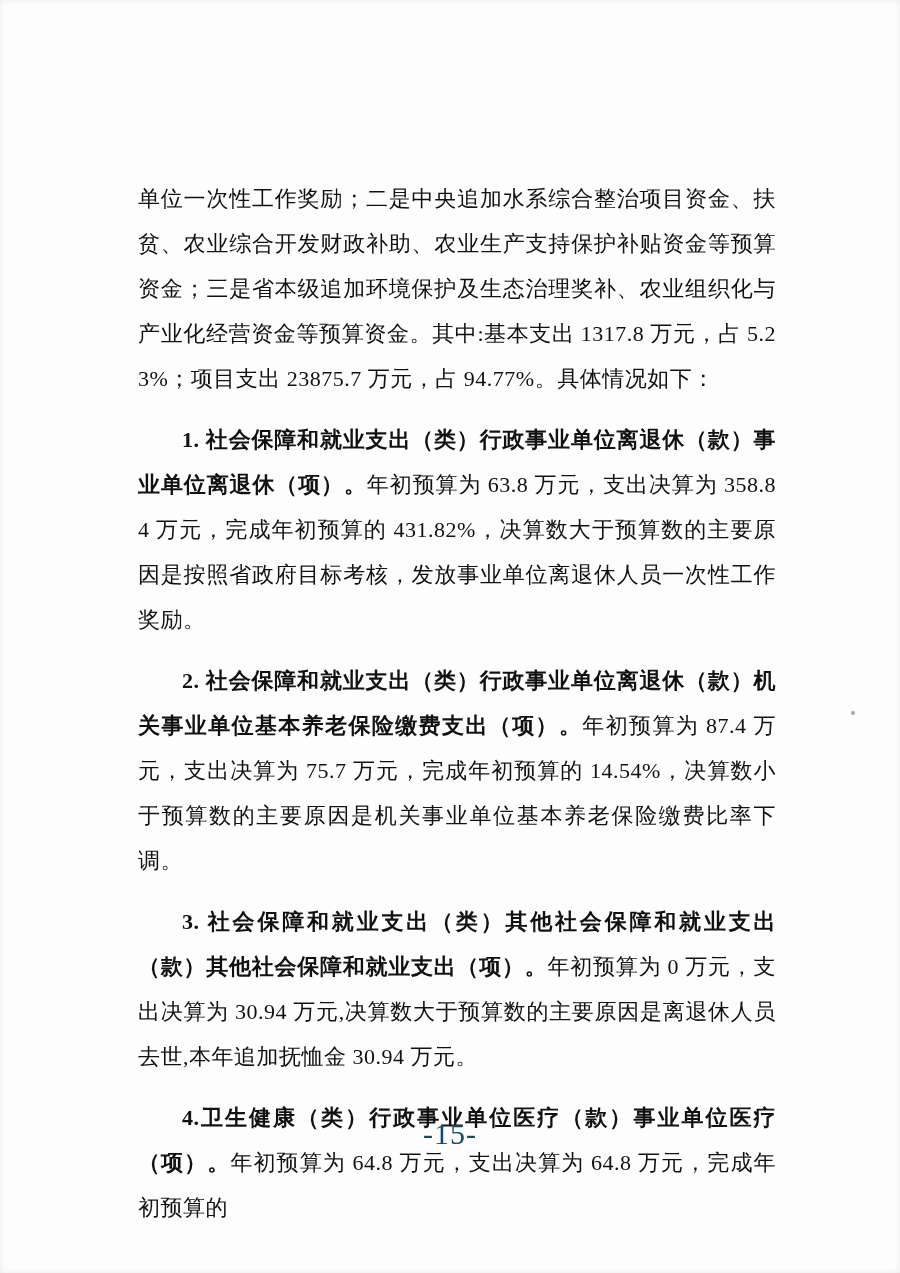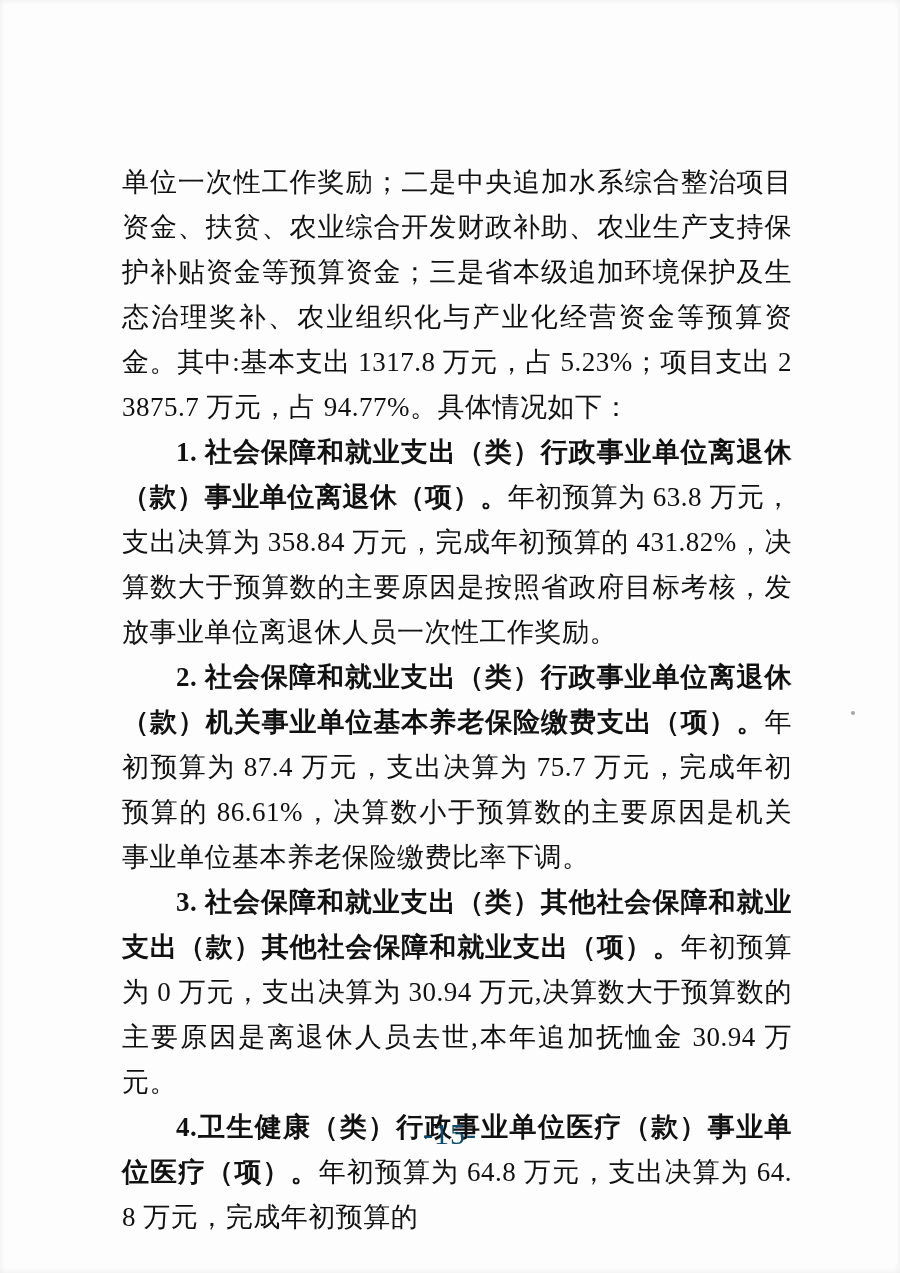--- a/index.html
+++ b/index.html
@@ -18,22 +18,22 @@
     font-family: "Liberation Serif", "DejaVu Serif", serif;
     color: #111;
   }
   .text-block {
     position: absolute;
     left: 122px;
     right: 108px;
     top: 160px;
   }
   .text-block p {
-    margin: 0;
-    font-size: 27px;
+    margin: 16px;
+    font-size: 22px;
     line-height: 45px;
     letter-spacing: 0.5px;
     text-align: justify;
     text-justify: inter-ideograph;
     word-break: break-all;
   }
   .text-block p.indent {
     text-indent: 2em;
   }
   .seg-bold {
@@ -69,21 +69,21 @@
 
     <p>
       <span>单位一次性工作奖励；二是中央追加水系综合整治项目资金、扶贫、农业综合开发财政补助、农业生产支持保护补贴资金等预算资金；三是省本级追加环境保护及生态治理奖补、农业组织化与产业化经营资金等预算资金。其中:基本支出 1317.8 万元，占 5.23%；项目支出 23875.7 万元，占 94.77%。具体情况如下：</span>
     </p>
 
     <p class="indent">
       <span class="seg-bold">1. 社会保障和就业支出（类）行政事业单位离退休（款）事业单位离退休（项）。</span><span>年初预算为 63.8 万元，支出决算为 358.84 万元，完成年初预算的 431.82%，决算数大于预算数的主要原因是按照省政府目标考核，发放事业单位离退休人员一次性工作奖励。</span>
     </p>
 
     <p class="indent">
-      <span class="seg-bold">2. 社会保障和就业支出（类）行政事业单位离退休（款）机关事业单位基本养老保险缴费支出（项）。</span><span>年初预算为 87.4 万元，支出决算为 75.7 万元，完成年初预算的 86.61%，决算数小于预算数的主要原因是机关事业单位基本养老保险缴费比率下调。</span>
+      <span class="seg-bold">2. 社会保障和就业支出（类）行政事业单位离退休（款）机关事业单位基本养老保险缴费支出（项）。</span><span>年初预算为 87.4 万元，支出决算为 75.7 万元，完成年初预算的 14.54%，决算数小于预算数的主要原因是机关事业单位基本养老保险缴费比率下调。</span>
     </p>
 
     <p class="indent">
       <span class="seg-bold">3. 社会保障和就业支出（类）其他社会保障和就业支出（款）其他社会保障和就业支出（项）。</span><span>年初预算为 0 万元，支出决算为 30.94 万元,决算数大于预算数的主要原因是离退休人员去世,本年追加抚恤金 30.94 万元。</span>
     </p>
 
     <p class="indent">
       <span class="seg-bold">4.卫生健康（类）行政事业单位医疗（款）事业单位医疗（项）。</span><span>年初预算为 64.8 万元，支出决算为 64.8 万元，完成年初预算的</span>
     </p>
 

